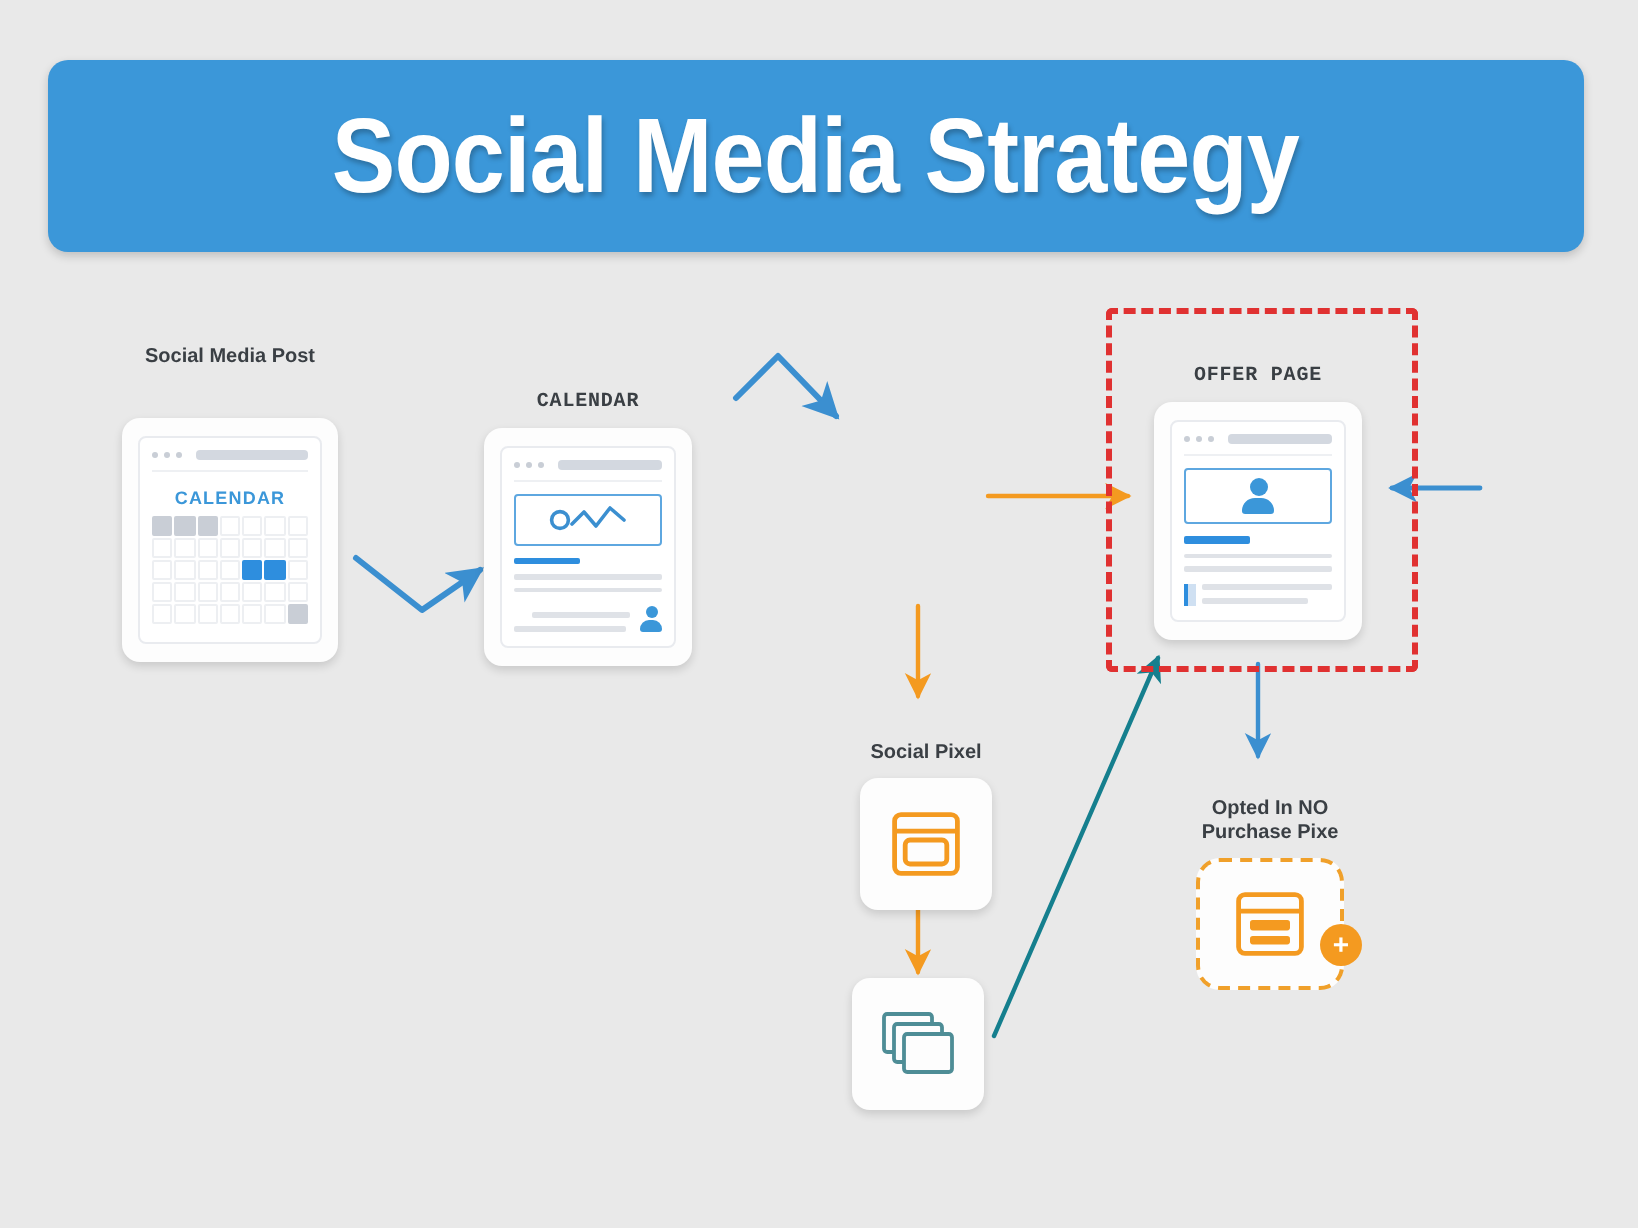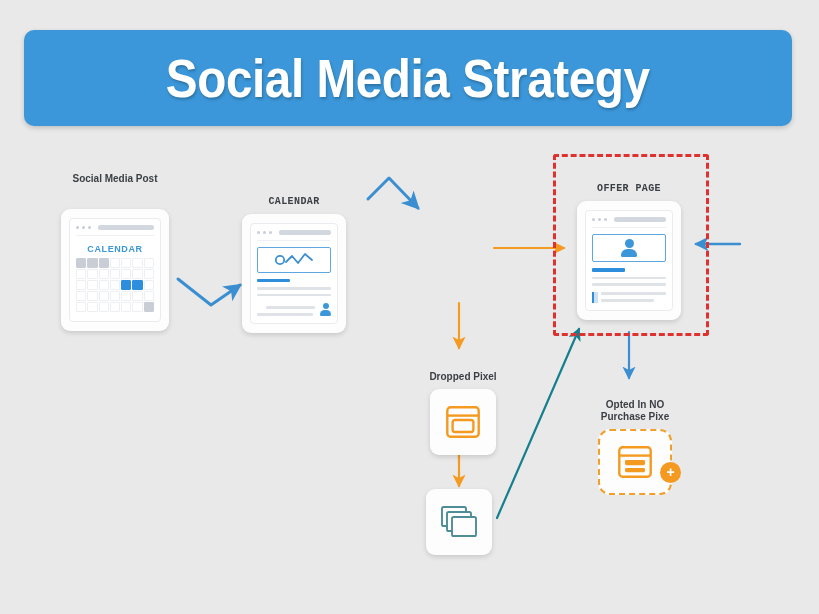--- a/index.html
+++ b/index.html
@@ -273,21 +273,21 @@
           <div class="mini-lines">
             <div class="bar-gray" style="width:100%"></div>
             <div class="bar-gray" style="width:82%;margin-bottom:0;"></div>
           </div>
         </div>
       </div>
     </div>
   </div>
 
   <div class="node" style="left:416px;top:355px;width:94px;">
-    <div class="node-label">Dropped Pixel</div>
+    <div class="node-label">Social Pixel</div>
     <div class="card sq">
       <span>
         <svg width="34" height="32" viewBox="0 0 34 32">
           <rect x="1.3" y="1.3" width="31.4" height="29.4" rx="3.2" fill="none" stroke="#f49a20" stroke-width="2.4"></rect>
           <line x1="1.3" y1="9.6" x2="32.7" y2="9.6" stroke="#f49a20" stroke-width="2.4"></line>
           <rect x="6.6" y="14" width="20.8" height="12" rx="2.4" fill="none" stroke="#f49a20" stroke-width="2.4"></rect>
         </svg>
       </span>
     </div>
   </div>

